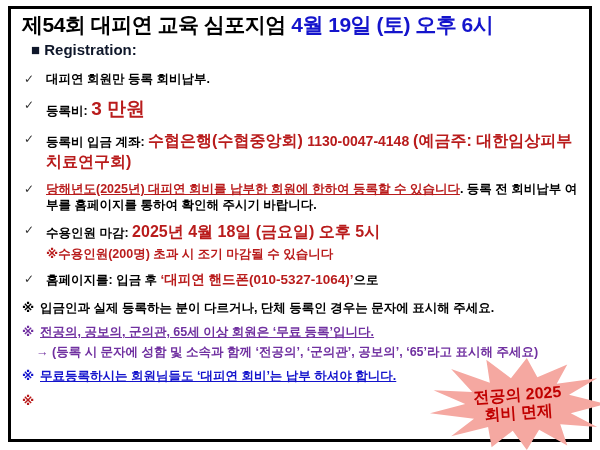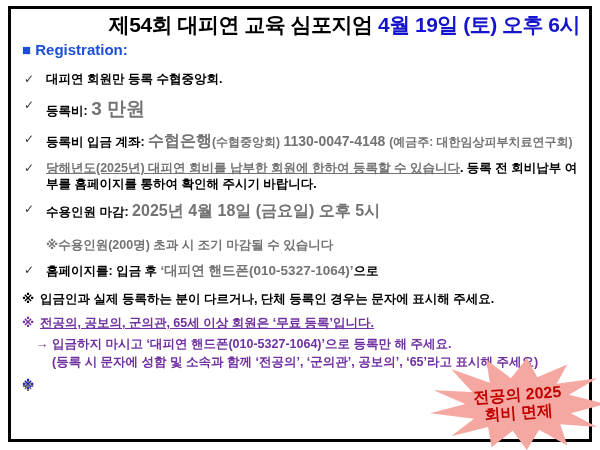--- a/index.html
+++ b/index.html
@@ -2,45 +2,45 @@
 <html><head>
 <meta charset="utf-8">
 <style>
   html,body{margin:0;padding:0;background:#ffffff;}
   body{width:600px;height:450px;overflow:hidden;}
   .page{position:relative;width:600px;height:450px;background:#ffffff;
         font-family:"Liberation Sans","DejaVu Sans",sans-serif;font-weight:bold;color:#000;}
   .frame{position:absolute;left:8px;top:6px;right:8px;bottom:8px;border:3px solid #000;}
   .content{position:absolute;left:22px;top:12px;right:20px;bottom:14px;}
 
-  .title{text-align:right;font-size:21px;line-height:1.2;letter-spacing:-0.5px;margin:0 0 4px 0;white-space:nowrap;}
-  .reg-header{color:#1d4ed8;font-size:15px;line-height:1.2;margin:4px 0 2px 0;}
+  .title{text-align:left;font-size:21px;line-height:1.2;letter-spacing:-0.5px;margin:0 0 4px 0;white-space:nowrap;}
+  .reg-header{color:#0f172a;font-size:15px;line-height:1.2;margin:4px 0 2px 9px;}
 
   .check-row{position:relative;padding-left:24px;font-size:12.5px;line-height:1.3;}
   .check{position:absolute;left:2px;top:1px;font-weight:normal;color:#333;font-size:12px;}
   .mline{padding-left:24px;font-size:12.5px;line-height:1.3;}
 
   .note-row{position:relative;padding-left:18px;font-size:12.5px;line-height:1.3;}
   .note-mark{position:absolute;left:0;top:0;}
   .sub-ind{padding-left:30px;}
 
-  .red{color:#737373;}
+  .red{color:#b91c1c;}
   .blue{color:#1414cc;}
   .purple{color:#7030a0;}
   .u{text-decoration:underline;}
   .fee{font-size:19px;}
   .bank{font-size:16px;}
   .acct{font-size:14px;}
   .deadline{font-size:16px;}
   .phone{font-size:13.5px;}
-  .small{font-size:12px;}
+  .small{font-size:16px;}
 
   .mt12{margin-top:12px;} .mt10{margin-top:10px;} .mt9{margin-top:9px;}
   .mt8{margin-top:8px;} .mt7{margin-top:7px;} .mt4{margin-top:4px;}
-  .mt3{margin-top:15px;} .mt2{margin-top:2px;} .mt11{margin-top:11px;}
+  .mt3{margin-top:3px;} .mt2{margin-top:2px;} .mt11{margin-top:11px;}
 
   .badge{position:absolute;left:430px;top:358px;width:176px;height:92px;z-index:5;
          display:flex;align-items:center;justify-content:center;text-align:center;}
   .badge-star{position:absolute;left:0;top:0;width:100%;height:100%;background:#f5a8a1;
       clip-path:polygon(100% 50%,80% 60%,95% 75%,74% 72%,78% 95%,62% 78%,55% 100%,47% 79%,
                         35% 97%,33% 75%,12% 85%,25% 66%,0% 60%,20% 50%,2% 35%,24% 37%,
                         12% 12%,34% 27%,32% 2%,46% 22%,55% 0%,61% 21%,78% 7%,72% 28%,95% 22%,79% 40%);}
   .badge-text{position:relative;color:#c00000;font-size:16px;line-height:1.15;transform:rotate(-4deg);}
 </style>
 </head>
@@ -49,21 +49,21 @@
 <div class="page">
   <div class="frame"></div>
   <div class="content">
 
     <div class="title"><span>제54회 대피연 교육 심포지엄 </span><span class="blue">4월 19일 (토) 오후 6시</span></div>
 
     <div class="reg-header">■ Registration:</div>
 
     <div class="check-row mt12">
       <span class="check">✓</span>
-      <span>대피연 회원만 등록 수협중앙회.</span>
+      <span>대피연 회원만 등록 회비납부.</span>
     </div>
 
     <div class="check-row mt10">
       <span class="check">✓</span>
       <span>등록비: </span><span class="red fee">3 만원</span>
     </div>
 
     <div class="check-row mt9">
       <span class="check">✓</span>
       <span>등록비 입금 계좌: </span><span class="red bank">수협은행</span><span class="red small">(수협중앙회) </span><span class="red acct">1130-0047-4148 </span><span class="red small">(예금주: 대한임상피부치료연구회)</span>
@@ -90,28 +90,28 @@
       <span class="note-mark">※</span>
       <span>입금인과 실제 등록하는 분이 다르거나, 단체 등록인 경우는 문자에 표시해 주세요.</span>
     </div>
 
     <div class="note-row mt8 purple">
       <span class="note-mark">※</span>
       <span class="u">전공의, 공보의, 군의관, 65세 이상 회원은 ‘무료 등록’입니다.</span>
     </div>
     <div class="note-row sub-ind mt4 purple">
       <span class="note-mark" style="left:14px;">→</span>
-      <span>입금하지 마시고 ‘대피연 핸드폰(010-5327-1064)’으로 등록만 해 주세요.</span>
     </div>
     <div class="note-row sub-ind mt2 purple">
       <span>(등록 시 문자에 성함 및 소속과 함께 ‘전공의’, ‘군의관’, 공보의’, ‘65’라고 표시해 주세요)</span>
     </div>
 
     <div class="note-row mt7 blue">
       <span class="note-mark">※</span>
+      <span class="u">무료등록하시는 회원님들도 ‘대피연 회비’는 납부 하셔야 합니다.</span>
     </div>
 
     <div class="note-row mt9 red">
       <span class="note-mark">※</span>
     </div>
 
   </div>
 
   <div class="badge">
     <div class="badge-star"></div>

